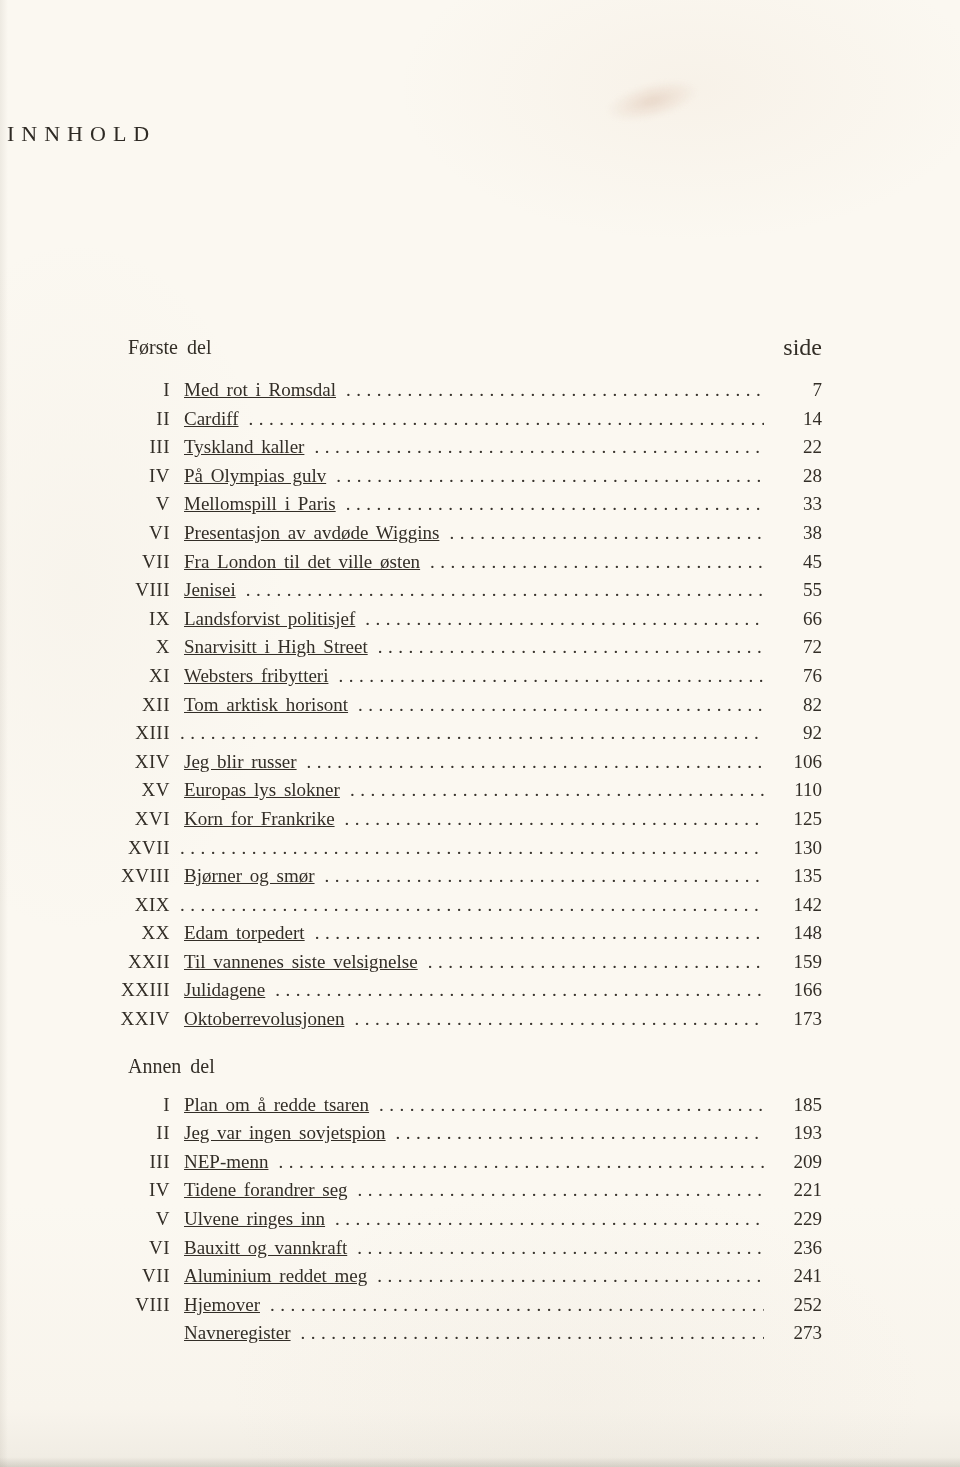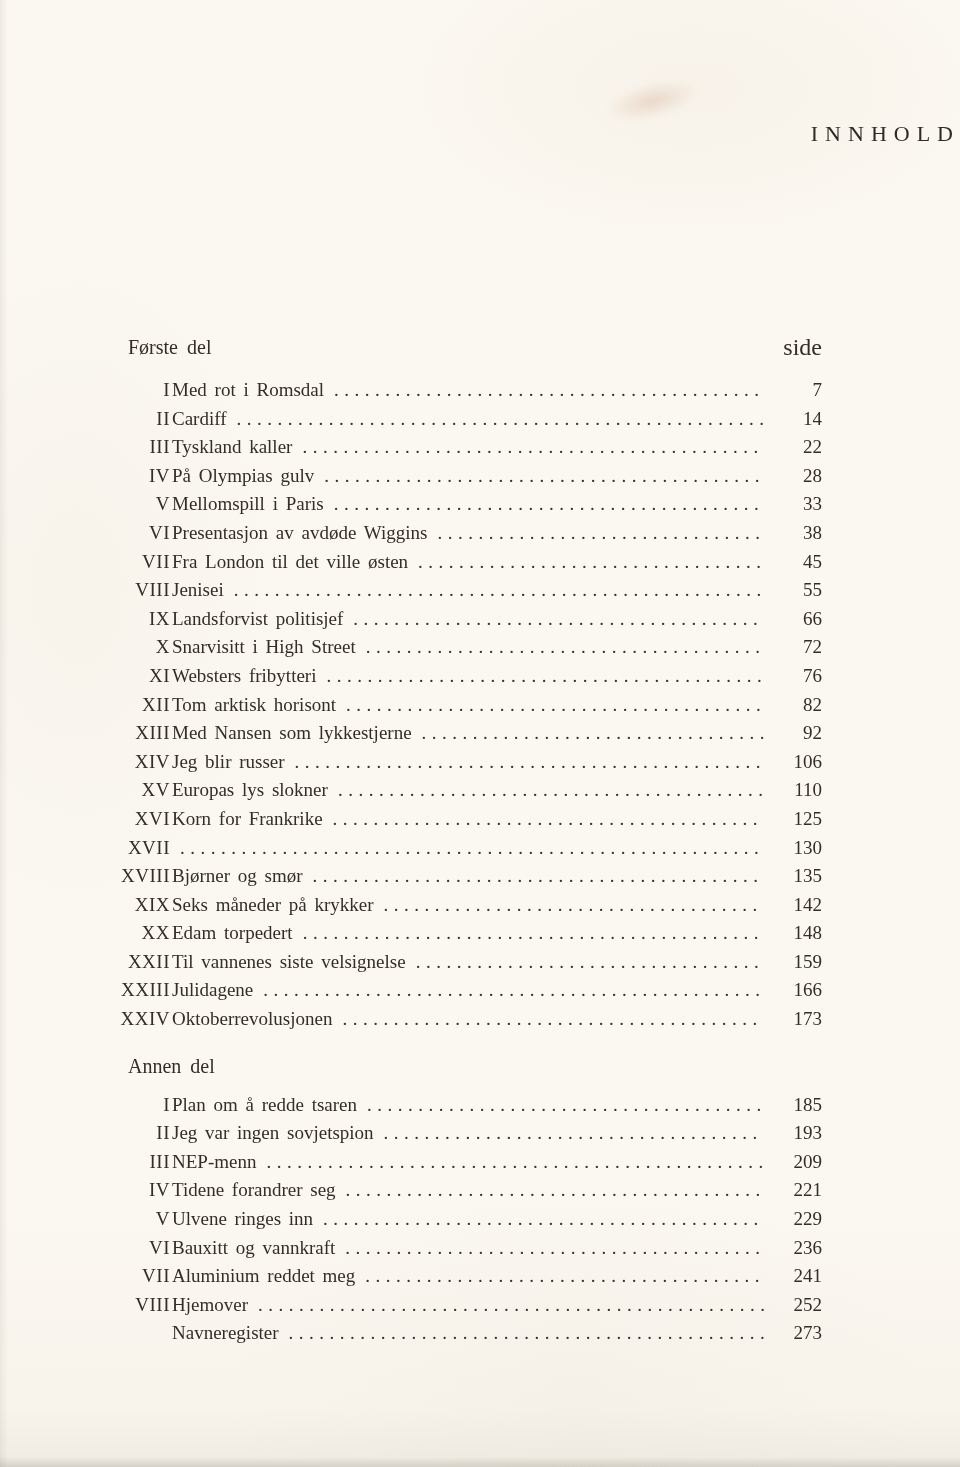--- a/index.html
+++ b/index.html
@@ -31,21 +31,21 @@
   .smudge {
     position: absolute; left: 586px; top: 76px; width: 132px; height: 50px;
     background: radial-gradient(ellipse 50% 50% at 50% 50%, rgba(190,138,108,0.25), rgba(190,138,108,0) 72%);
     transform: rotate(-14deg);
     filter: blur(2px);
   }
   .title {
     position: absolute;
     top: 121px; left: 0; width: 100%;
     margin: 0;
-    text-align: right;
+    text-align: left;
     font-size: 22px;
     font-weight: 400;
     letter-spacing: 7px;
     text-indent: 7px;
     color: #2e2a24;
   }
   .toc {
     position: absolute;
     left: 118px;
     top: 334px;
@@ -71,23 +71,24 @@
     font-size: 19px;
   }
   .num {
     flex: none;
     width: 52px;
     text-align: right;
     letter-spacing: 0.5px;
   }
   .txt {
     flex: none;
-    margin-left: 2px;
+    margin-left: 14px;
     white-space: nowrap;
     word-spacing: 3px;
+    text-decoration: underline;
   }
   .dots {
     flex: 1;
     overflow: hidden;
     white-space: nowrap;
     margin: 0 12px 0 10px;
     letter-spacing: 5.5px;
     color: #3a352e;
   }
   .dots::after {
@@ -182,21 +183,20 @@
           <span class="pg">76</span>
         </div>
         <div class="row">
           <span class="num">XII</span>
           <span class="txt">Tom arktisk horisont</span>
           <span class="dots"></span>
           <span class="pg">82</span>
         </div>
         <div class="row">
           <span class="num">XIII</span>
-          <span class="txt">Med Nansen som lykkestjerne</span>
           <span class="dots"></span>
           <span class="pg">92</span>
         </div>
         <div class="row">
           <span class="num">XIV</span>
           <span class="txt">Jeg blir russer</span>
           <span class="dots"></span>
           <span class="pg">106</span>
         </div>
         <div class="row">
@@ -217,21 +217,20 @@
           <span class="pg">130</span>
         </div>
         <div class="row">
           <span class="num">XVIII</span>
           <span class="txt">Bjørner og smør</span>
           <span class="dots"></span>
           <span class="pg">135</span>
         </div>
         <div class="row">
           <span class="num">XIX</span>
-          <span class="txt">Seks måneder på krykker</span>
           <span class="dots"></span>
           <span class="pg">142</span>
         </div>
         <div class="row">
           <span class="num">XX</span>
           <span class="txt">Edam torpedert</span>
           <span class="dots"></span>
           <span class="pg">148</span>
         </div>
         <div class="row">

